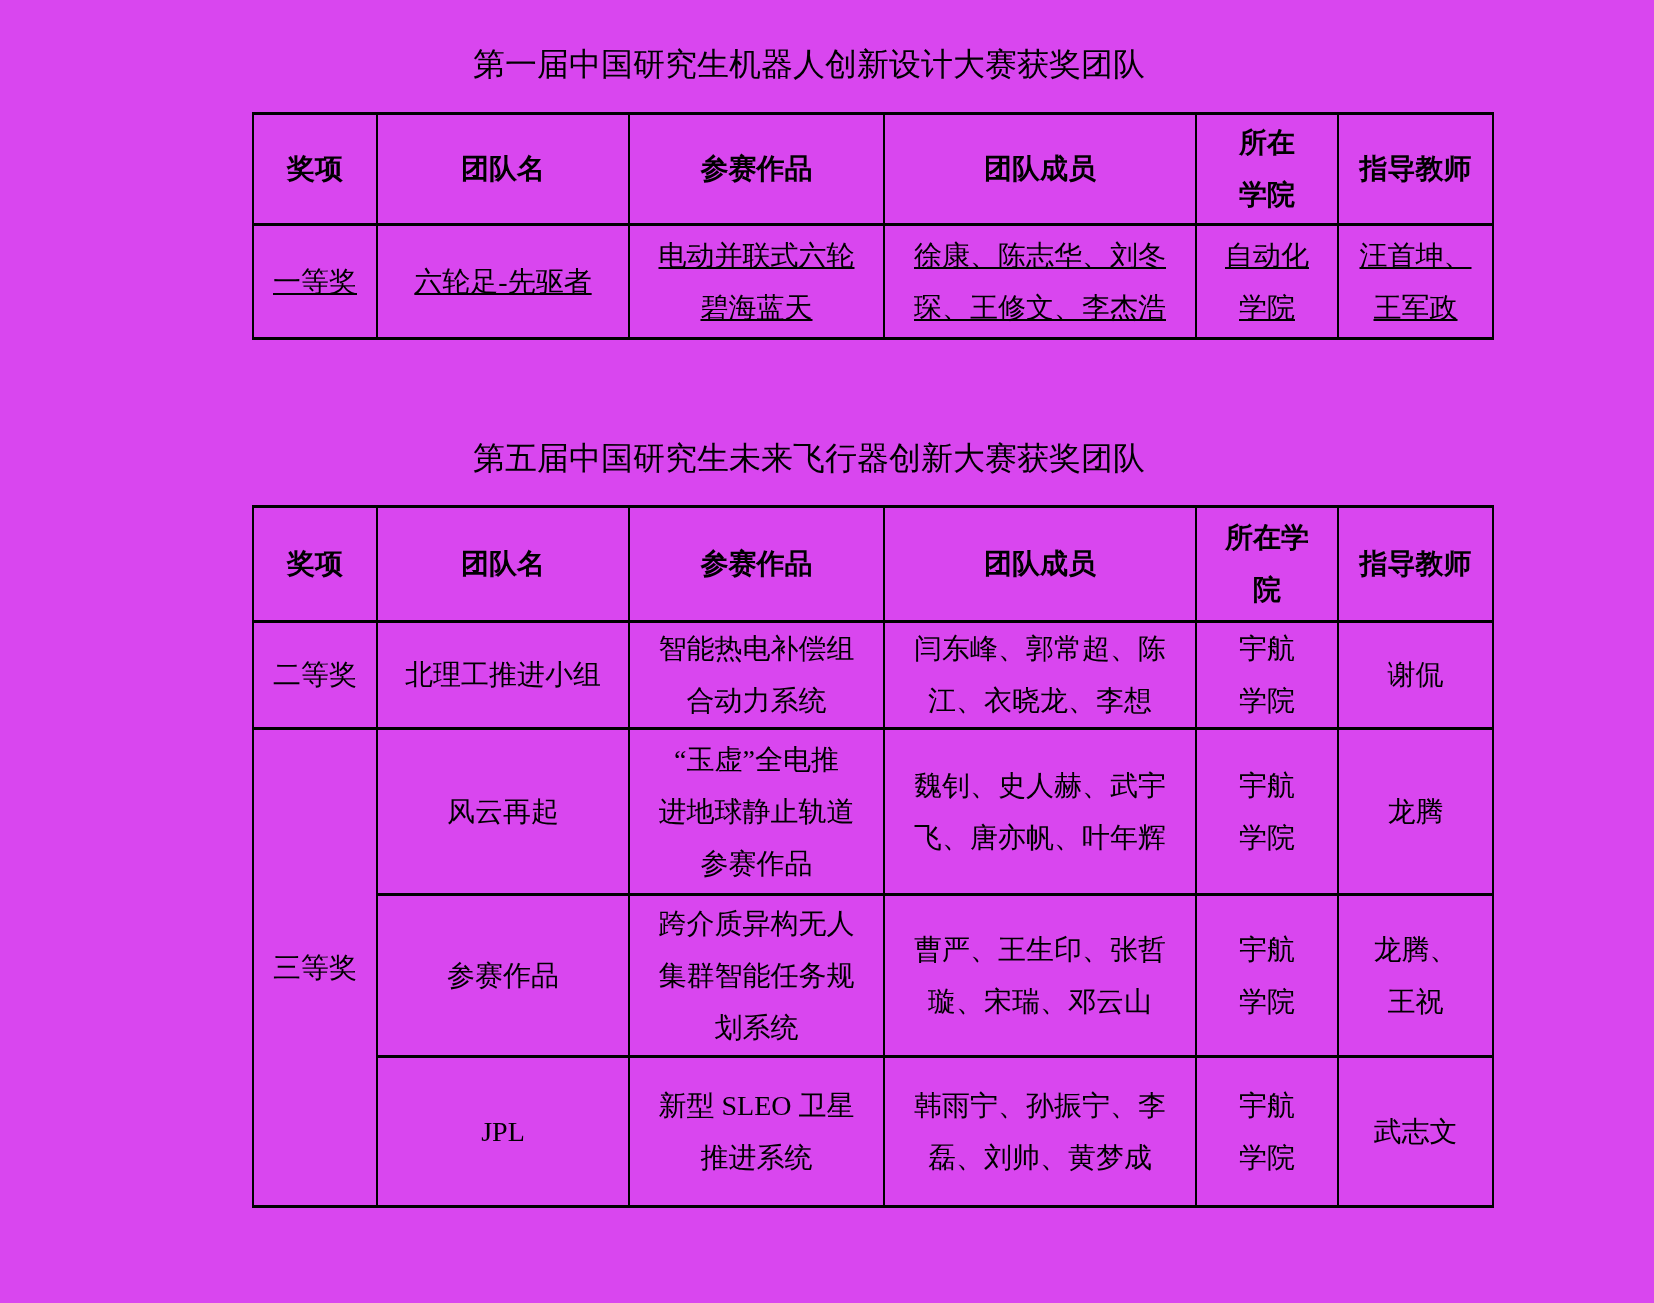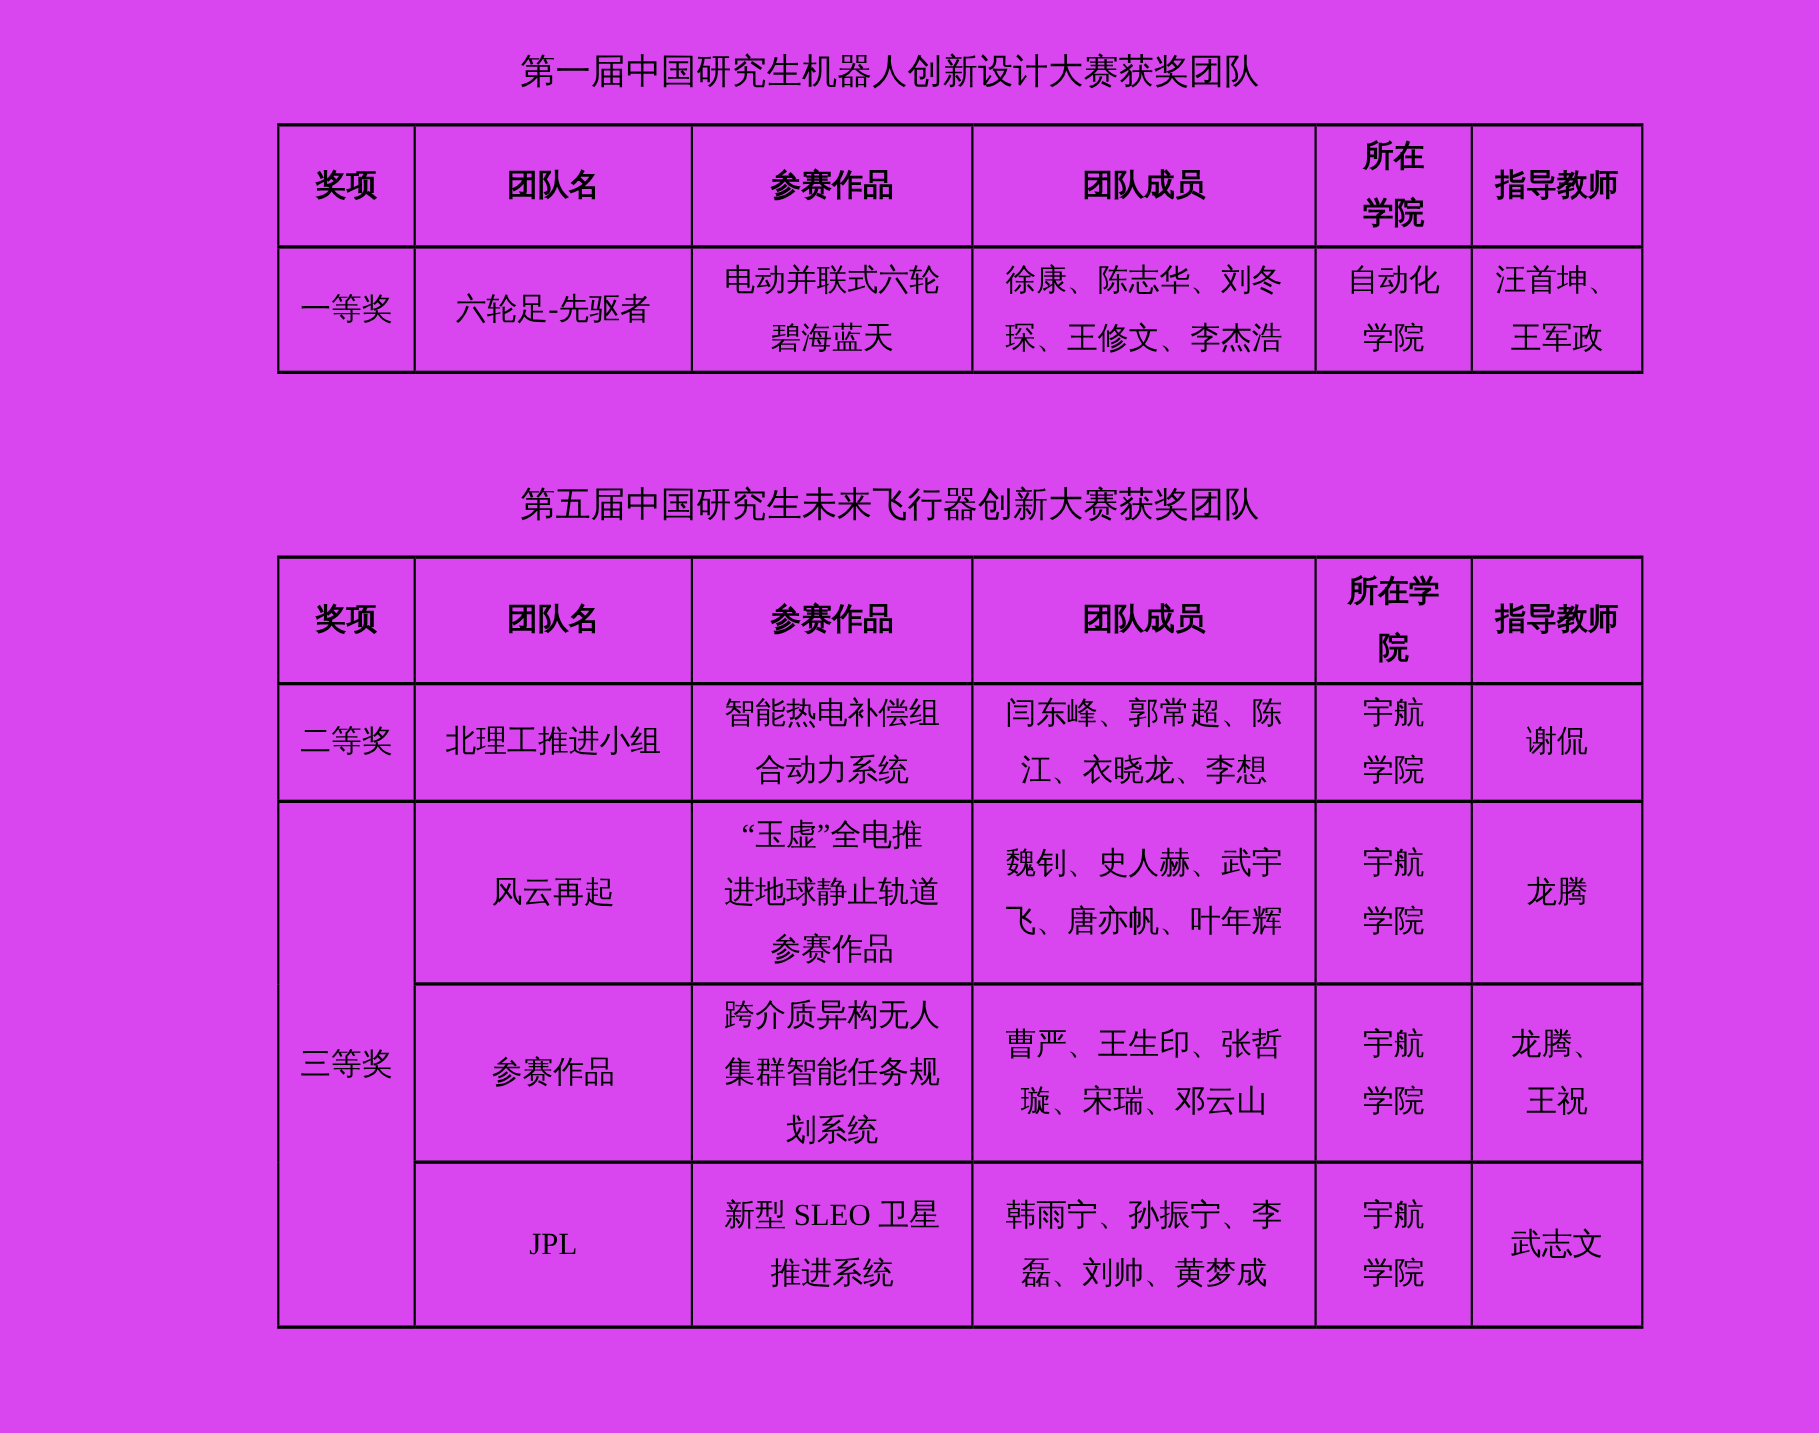--- a/index.html
+++ b/index.html
@@ -44,21 +44,21 @@
     text-align: center;
     vertical-align: middle;
     font-size: 28px;
     line-height: 52px;
     white-space: pre-line;
     overflow: hidden;
   }
   table.awards th { font-weight: bold; }
 
   #table1 tr.hdr  { height: 111px; }
-  #table1 tr.r0   { height: 114px; }
+  #table1 tr.r0   { height: 114px; text-decoration: underline; }
 
   #table2 tr.hdr  { height: 115px; }
   #table2 tr.r0   { height: 107px; }
   #table2 tr.r1   { height: 166px; }
   #table2 tr.r2   { height: 162px; }
   #table2 tr.r3   { height: 150px; }
 
   col.c-award   { width: 124px; }
   col.c-team    { width: 252px; }
   col.c-work    { width: 255px; }

